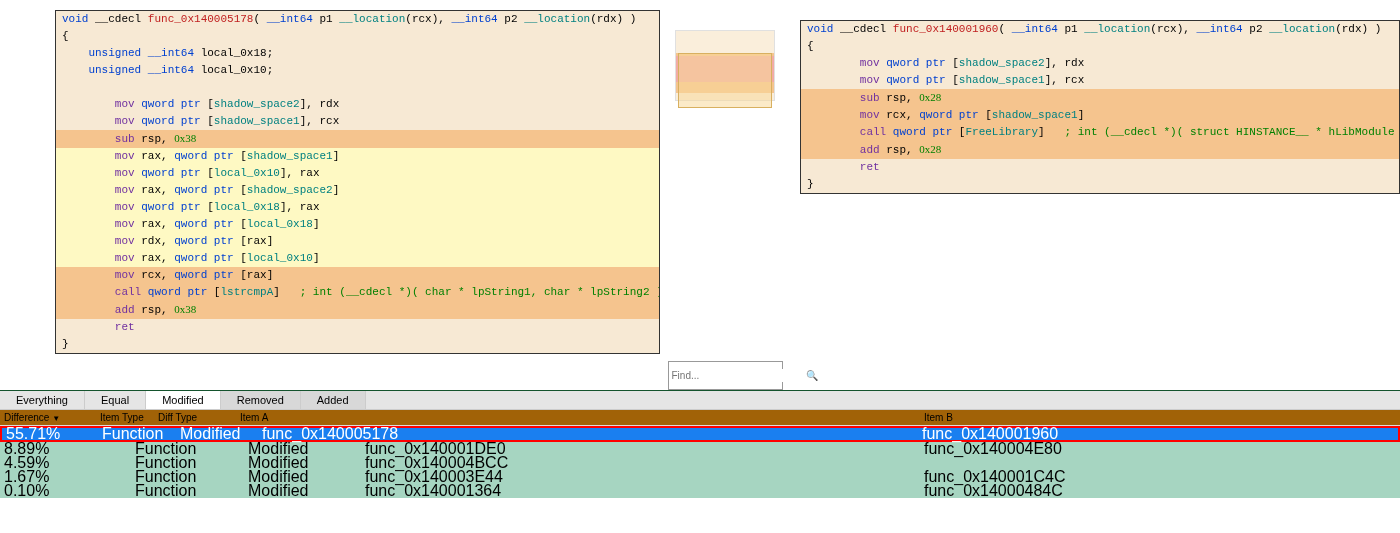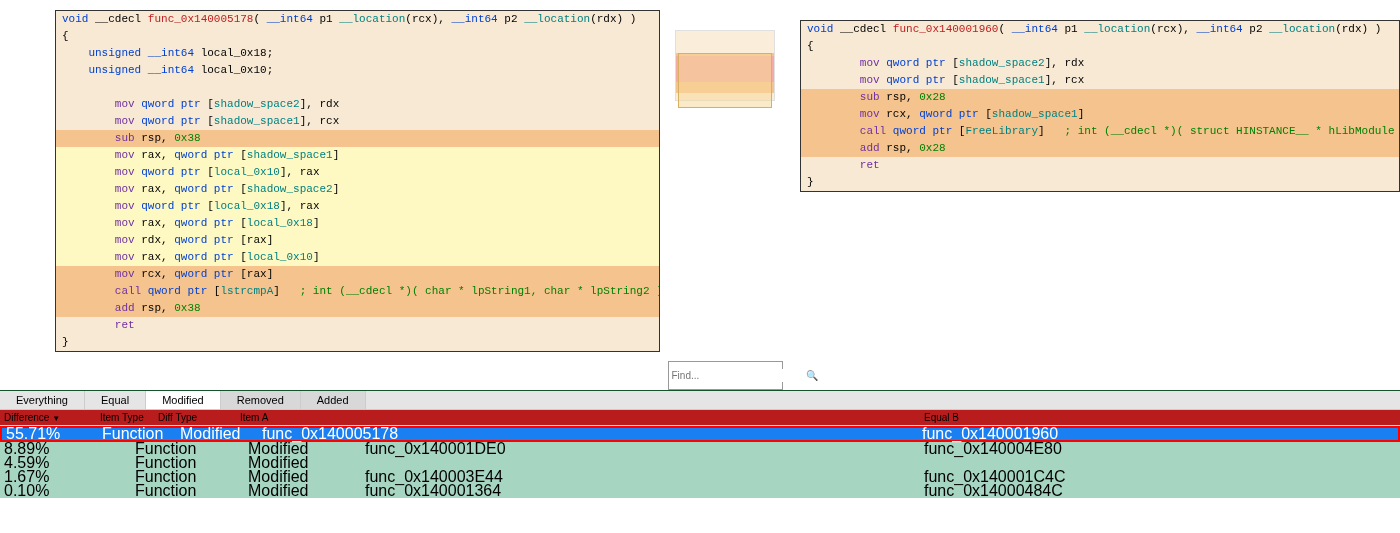--- a/index.html
+++ b/index.html
@@ -18,28 +18,28 @@
 .find-input { flex: 1; border: none; font-size: 10px; padding: 1px 3px; font-family: Arial; color: #888; outline: none; }
 .find-icon { width: 14px; text-align: center; font-size: 10px; }
 pre.code { font-family: 'Courier New', monospace; font-size: 11px; line-height: 17px; border: 1px solid #333; white-space: pre; overflow: hidden; }
 pre.code .ln { display: block; padding: 0 6px; min-height: 17px; }
 .bg-same { background: #f7e9d4; }
 .bg-red { background: #fef9c3; }
 .bg-orange { background: #f5c48e; }
 .kw-blue { color: #0040d0; font-family: Liberation Mono, monospace; }
 .kw-red { color: #c02020; }
 .kw-teal { color: #008080; }
-.kw-green { color: #008000; }
+.kw-green { color: #008000; font-family: Liberation Serif, serif; }
 .kw-purple { color: #7030a0; }
 .cmt { color: #008000; }
 .tab-bar { background: #e5e5e5; border-top: 1px solid #14532d; border-bottom: 1px solid #ccc; height: 20px; display: flex; }
 .tab { padding: 3px 16px; font-size: 11px; border-right: 1px solid #ccc; cursor: pointer; }
 .tab.active { background: #fff; }
 .tab.shaded { background: #d8d8d8; }
-.header-row { display: flex; height: 16px; align-items: center; font-size: 10px; background: #b91c1c; border-bottom: 1px solid #ddd; }
+.header-row { display: flex; height: 16px; align-items: center; font-size: 10px; background: #a16207; border-bottom: 1px solid #ddd; }
 .hcol1 { width: 100px; padding-left: 4px; }
 .hcol2 { width: 58px; }
 .hcol3 { width: 78px; }
 .hcol4 { flex: 1; padding-left: 4px; }
 .hcol5 { width: 480px; padding-left: 4px; }
 .tbody-row { display: flex; height: 14px; align-items: center; font-size: 16px; }
 .tbody-row.sel { background: #1a7ff0; color: #fff; border: 2px solid #ff0000; height: 16px; }
 .tbody-row.unsel { background: #a6d5c1; gap: 35px; }
 .c1 { width: 100px; padding-left: 4px; }
 .c2 { width: 78px; }
@@ -94,21 +94,21 @@
     <div class="tab active">Modified</div>
     <div class="tab shaded">Removed</div>
     <div class="tab shaded">Added</div>
   </div>
 
 <div class="header-row">
   <div class="hcol1"><span>Difference</span> <span class="sort-arrow">▼</span></div>
   <div class="hcol2">Item Type</div>
   <div class="hcol3">Diff Type</div>
   <div class="hcol4">Item A</div>
-  <div class="hcol5">Equal B</div>
+  <div class="hcol5">Item B</div>
 </div>
 
 <div id="table-body">
     <div class="tbody-row sel">
       <div class="c1">55.71%</div>
       <div class="c2">Function</div>
       <div class="c3">Modified</div>
       <div class="c4">func_0x140005178</div>
       <div class="c5">func_0x140001960</div>
     </div>
@@ -116,20 +116,21 @@
       <div class="c1">8.89%</div>
       <div class="c2">Function</div>
       <div class="c3">Modified</div>
       <div class="c4">func_0x140001DE0</div>
       <div class="c5">func_0x140004E80</div>
     </div>
     <div class="tbody-row unsel">
       <div class="c1">4.59%</div>
       <div class="c2">Function</div>
       <div class="c3">Modified</div>
+      <div class="c5">func_0x140004BCC</div>
     </div>
     <div class="tbody-row unsel">
       <div class="c1">1.67%</div>
       <div class="c2">Function</div>
       <div class="c3">Modified</div>
       <div class="c4">func_0x140003E44</div>
       <div class="c5">func_0x140001C4C</div>
     </div>
     <div class="tbody-row unsel">
       <div class="c1">0.10%</div>

